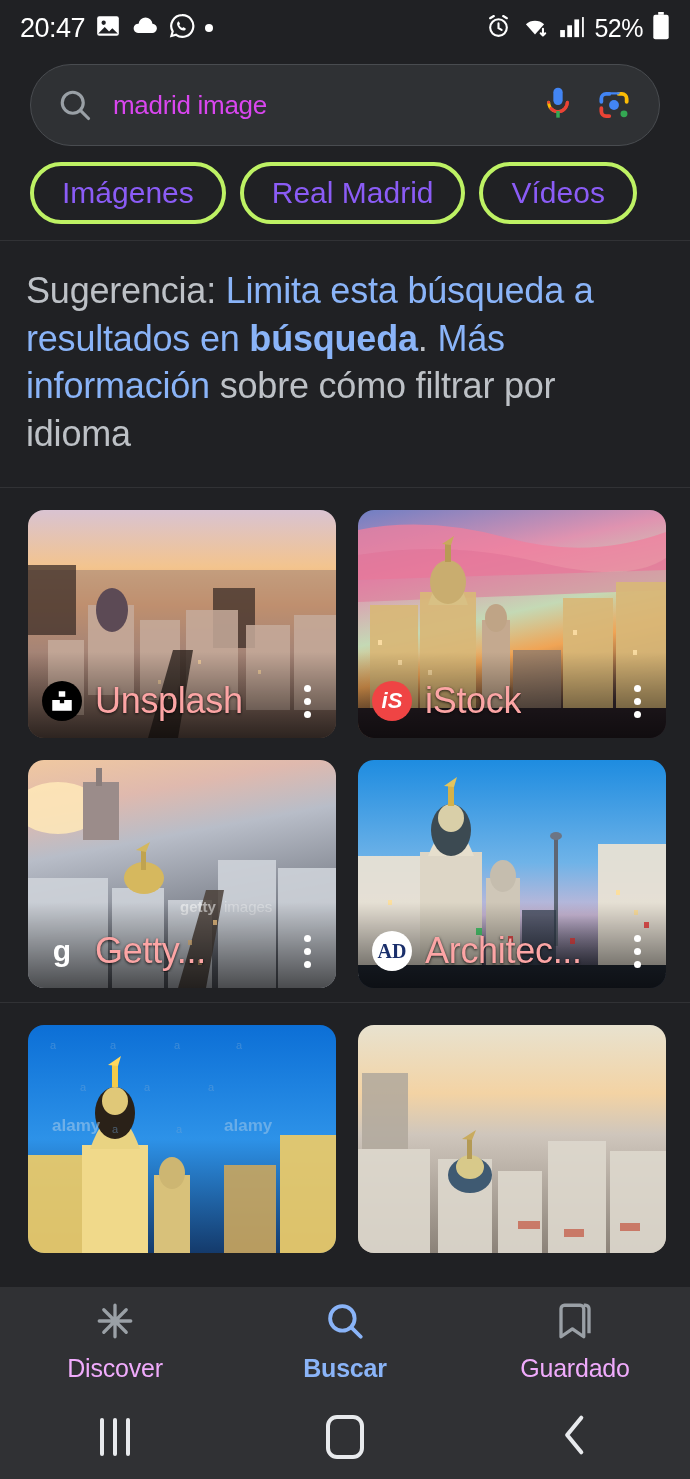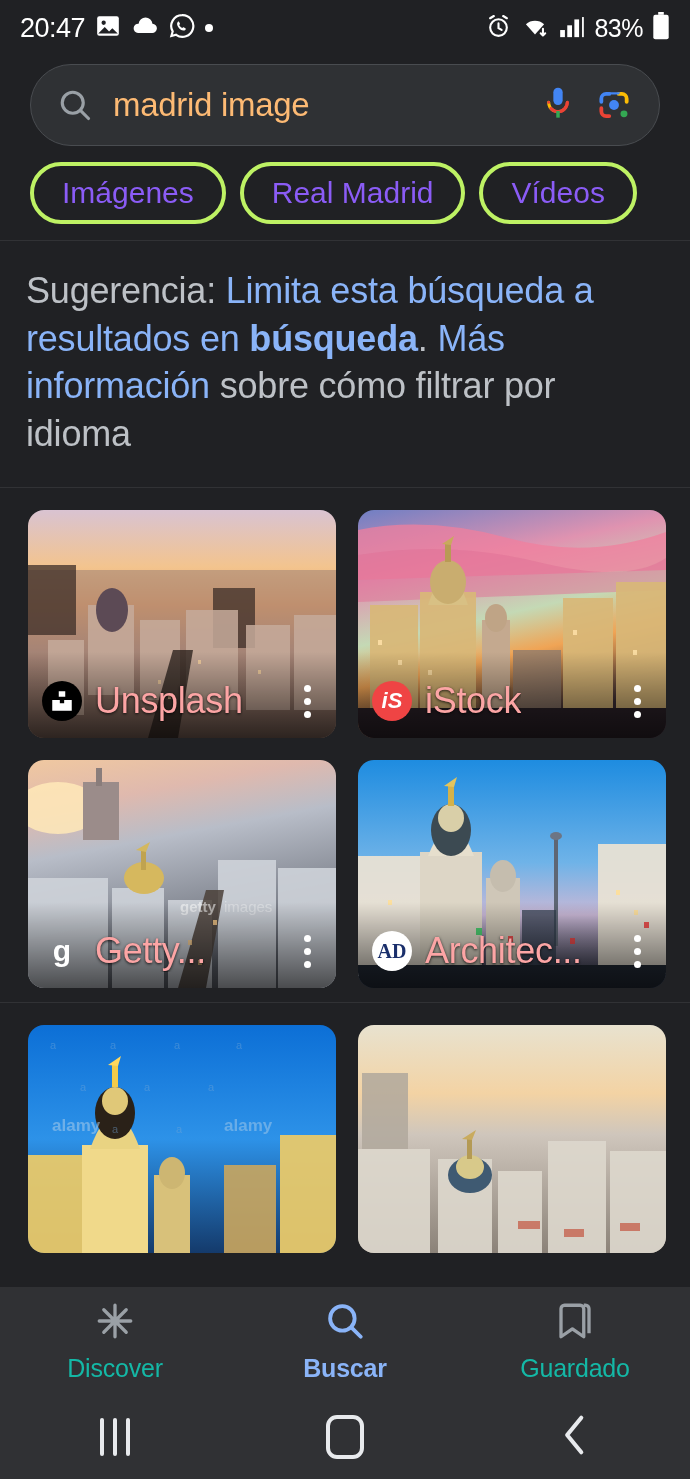--- a/index.html
+++ b/index.html
@@ -23,21 +23,21 @@
   .dot { width:8px; height:8px; border-radius:50%; background:#fff; }
 
   
   .searchwrap { padding:8px 30px 12px 30px; }
   .searchbar {
     height:82px; border-radius:41px; background:#2f3134;
     border:1px solid #494c50;
     display:flex; align-items:center; padding:0 26px; gap:20px;
   }
   .search-text {
-    flex:1; color:#fdba74; font-size:33px; letter-spacing:-0.3px;
+    flex:1; color:#d946ef; font-size:26px; letter-spacing:-0.3px;
     white-space:nowrap; overflow:hidden;
   }
   .icon-btn { display:flex; align-items:center; justify-content:center; flex:none; }
 
   
   .chips {
     display:flex; gap:14px; padding:4px 0 16px 30px;
     overflow:hidden; white-space:nowrap;
   }
   .chip {
@@ -92,21 +92,21 @@
 
   
   .bottomnav {
     position:absolute; left:0; bottom:84px; width:690px; height:108px;
     background:#303134; display:flex; align-items:center;
   }
   .navitem {
     flex:1; display:flex; flex-direction:column;
     align-items:center; justify-content:center; gap:8px;
   }
-  .navlabel { font-size:25px; color:#14b8a6; letter-spacing:-0.2px; }
+  .navlabel { font-size:25px; color:#f0abfc; letter-spacing:-0.2px; }
   .navlabel.active { color:#8ab4f8; font-weight:bold; }
 
   
   .sysnav {
     position:absolute; left:0; bottom:0; width:690px; height:84px;
     background:#303134; display:flex; align-items:center;
   }
   .sysbtn { flex:1; display:flex; align-items:center; justify-content:center; }
   .recents { display:flex; gap:9px; }
   .recents span { width:4px; height:38px; background:#e8eaed; border-radius:2px; display:block; }
@@ -155,21 +155,21 @@
           </svg>
       </span>
       <span>
         <svg width="26" height="25" viewBox="0 0 22 20">
             <rect x="1" y="13" width="4" height="6" fill="#fff"></rect>
             <rect x="7" y="9" width="4" height="10" fill="#fff"></rect>
             <rect x="13" y="4" width="4" height="15" fill="#fff"></rect>
             <rect x="19.5" y="2" width="1.5" height="17" fill="#fff"></rect>
           </svg>
       </span>
-      <span class="sb-batt">83%</span>
+      <span class="sb-batt">52%</span>
       <span>
         <svg width="18" height="28" viewBox="0 0 12 20">
             <rect x="4" y="0" width="4" height="2" fill="#fff"></rect>
             <rect x="0.5" y="2" width="11" height="17.5" rx="1.5" fill="#fff"></rect>
           </svg>
       </span>
     </div>
   </div>
 
   <div class="searchwrap">

